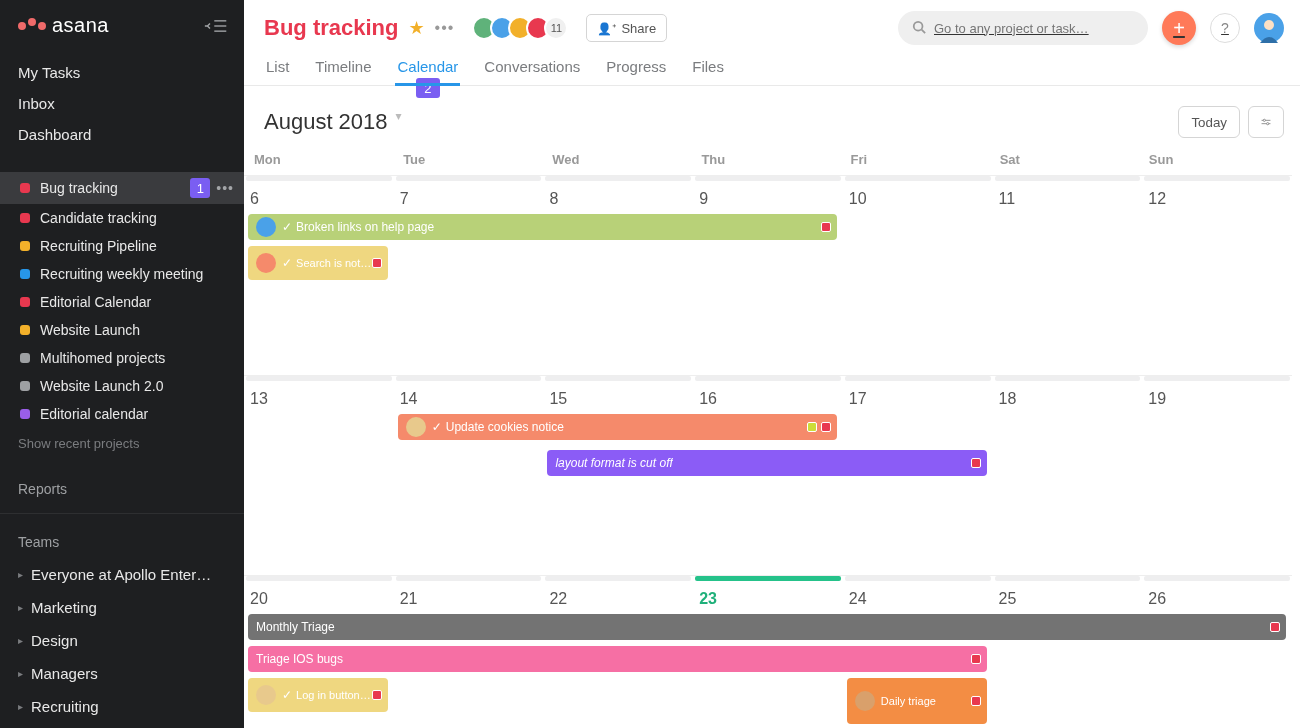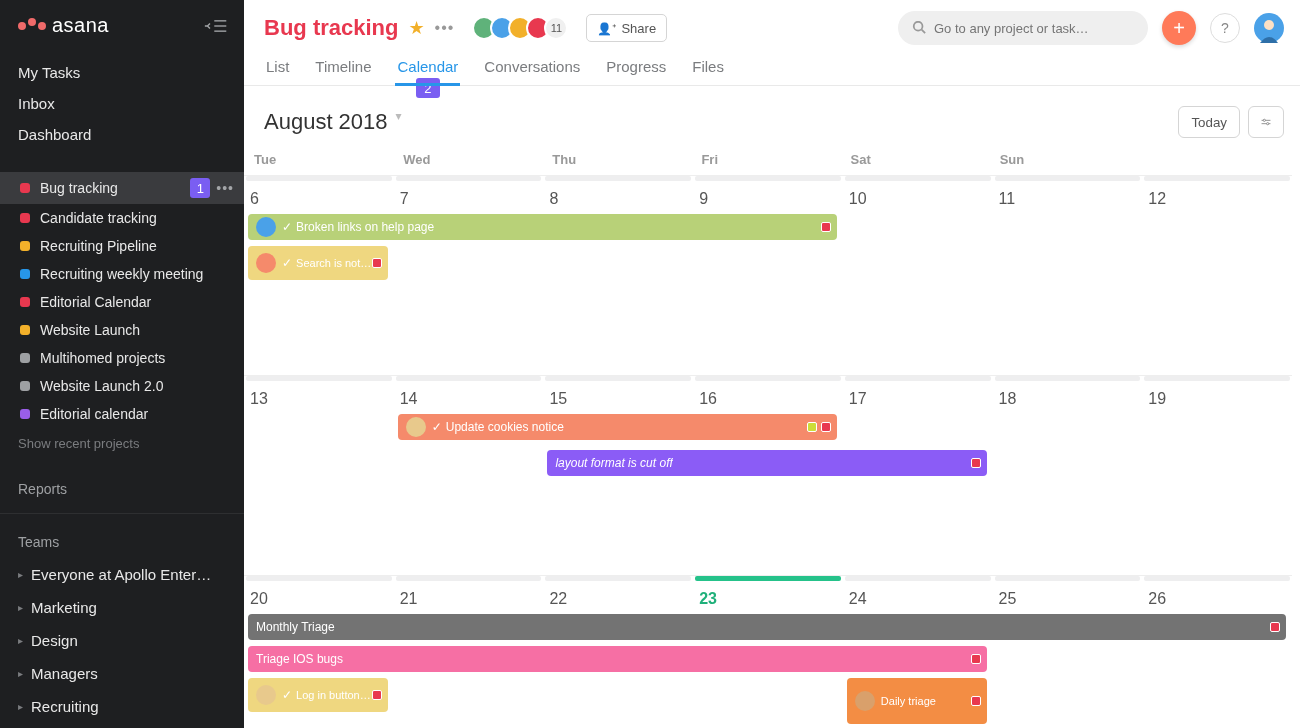--- a/index.html
+++ b/index.html
@@ -37,21 +37,21 @@
 .hdr-row1 { display: flex; align-items: center; gap: 10px; height: 40px; }
 .hdr-title { color: #e8384f; font-size: 22px; font-weight: 600; }
 .star { color: #f2b02a; font-size: 18px; }
 .hdr-more { color: #999; letter-spacing: 1px; font-size: 16px; }
 .hdr-members { display: flex; align-items: center; margin-left: 8px; }
 .hdr-members .av { width: 24px; height: 24px; border-radius: 50%; border: 2px solid #fff; margin-left: -6px; }
 .hdr-members .av:first-child { margin-left: 0; }
 .hdr-members .count { width: 24px; height: 24px; border-radius: 50%; background: #f0f0f0; color: #555; font-size: 11px; display: inline-flex; align-items: center; justify-content: center; border: 2px solid #fff; margin-left: -6px; }
 .share-btn { display: inline-flex; align-items: center; gap: 5px; height: 28px; padding: 0 10px; border: 1px solid #d5d5d5; border-radius: 5px; color: #555; background: #fff; cursor: pointer; font-size: 13px; margin-left: 8px; }
 .share-btn .ic { font-size: 12px; }
-.hdr-right { margin-left: auto; display: flex; align-items: center; gap: 14px; }
+.hdr-right { margin-left: auto; display: flex; align-items: center; gap: 14px; text-decoration: underline; }
 .search { width: 250px; height: 34px; background: #efefef; border-radius: 17px; display: flex; align-items: center; padding: 0 14px; color: #999; gap: 8px; }
 .search input { border: none; background: transparent; outline: none; font-size: 13px; flex: 1; color: #555; }
 .add-btn { width: 34px; height: 34px; border-radius: 50%; background: #ff7a59; color: #fff; display: inline-flex; align-items: center; justify-content: center; font-size: 20px; cursor: pointer; box-shadow: 0 2px 4px rgba(0,0,0,.15); }
 .help-btn, .profile { width: 30px; height: 30px; border-radius: 50%; display: inline-flex; align-items: center; justify-content: center; }
 .help-btn { border: 1px solid #ddd; color: #888; cursor: pointer; }
 .profile { background: #4aa1e8; }
 .tabs { display: flex; gap: 22px; margin-top: 2px; position: relative; }
 .tab { padding: 8px 2px 10px; color: #7a7c7f; font-size: 15px; cursor: pointer; position: relative; }
 .tab.active { color: #2796e8; }
 .tab.active::after { content: ""; position: absolute; left: 0; right: 0; bottom: -1px; height: 3px; background: #2796e8; }
@@ -251,20 +251,21 @@
               <circle cx="6" cy="4" r="2" fill="#fff"></circle>
             <line x1="1" y1="10" x2="17" y2="10"></line>
               <circle cx="12" cy="10" r="2" fill="#fff"></circle>
           </svg>
         </button>
       </div>
     </div>
 
     <div class="cal">
       <div class="cal-head" id="cal-head">
+          <div>Mon</div>
           <div>Tue</div>
           <div>Wed</div>
           <div>Thu</div>
           <div>Fri</div>
           <div>Sat</div>
           <div>Sun</div>
         </div>
       <div class="cal-body" id="cal-body">
           <div class="cal-row">
             <div class="cal-cell">

